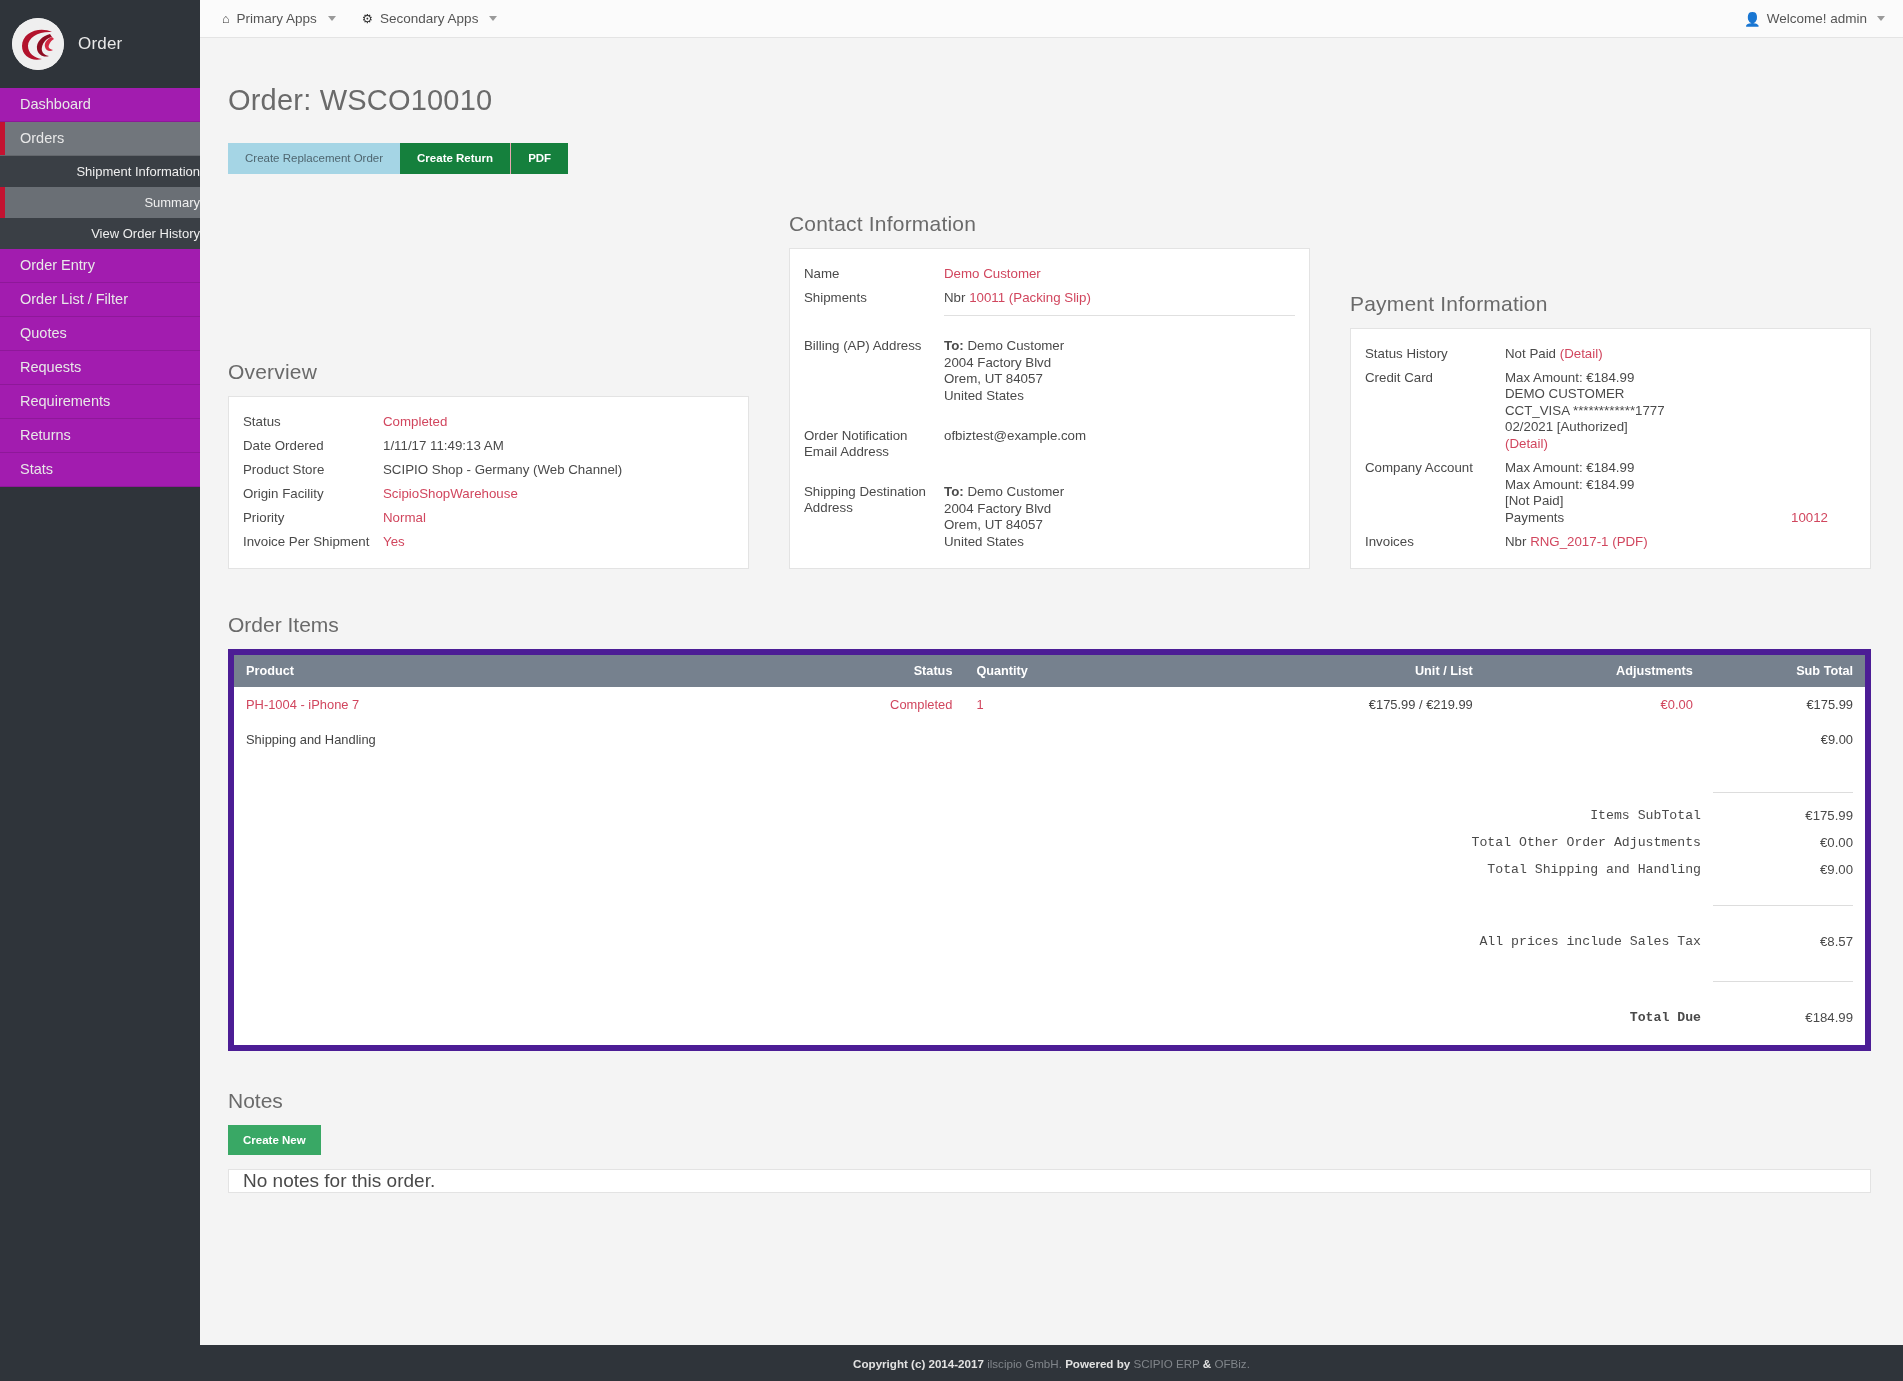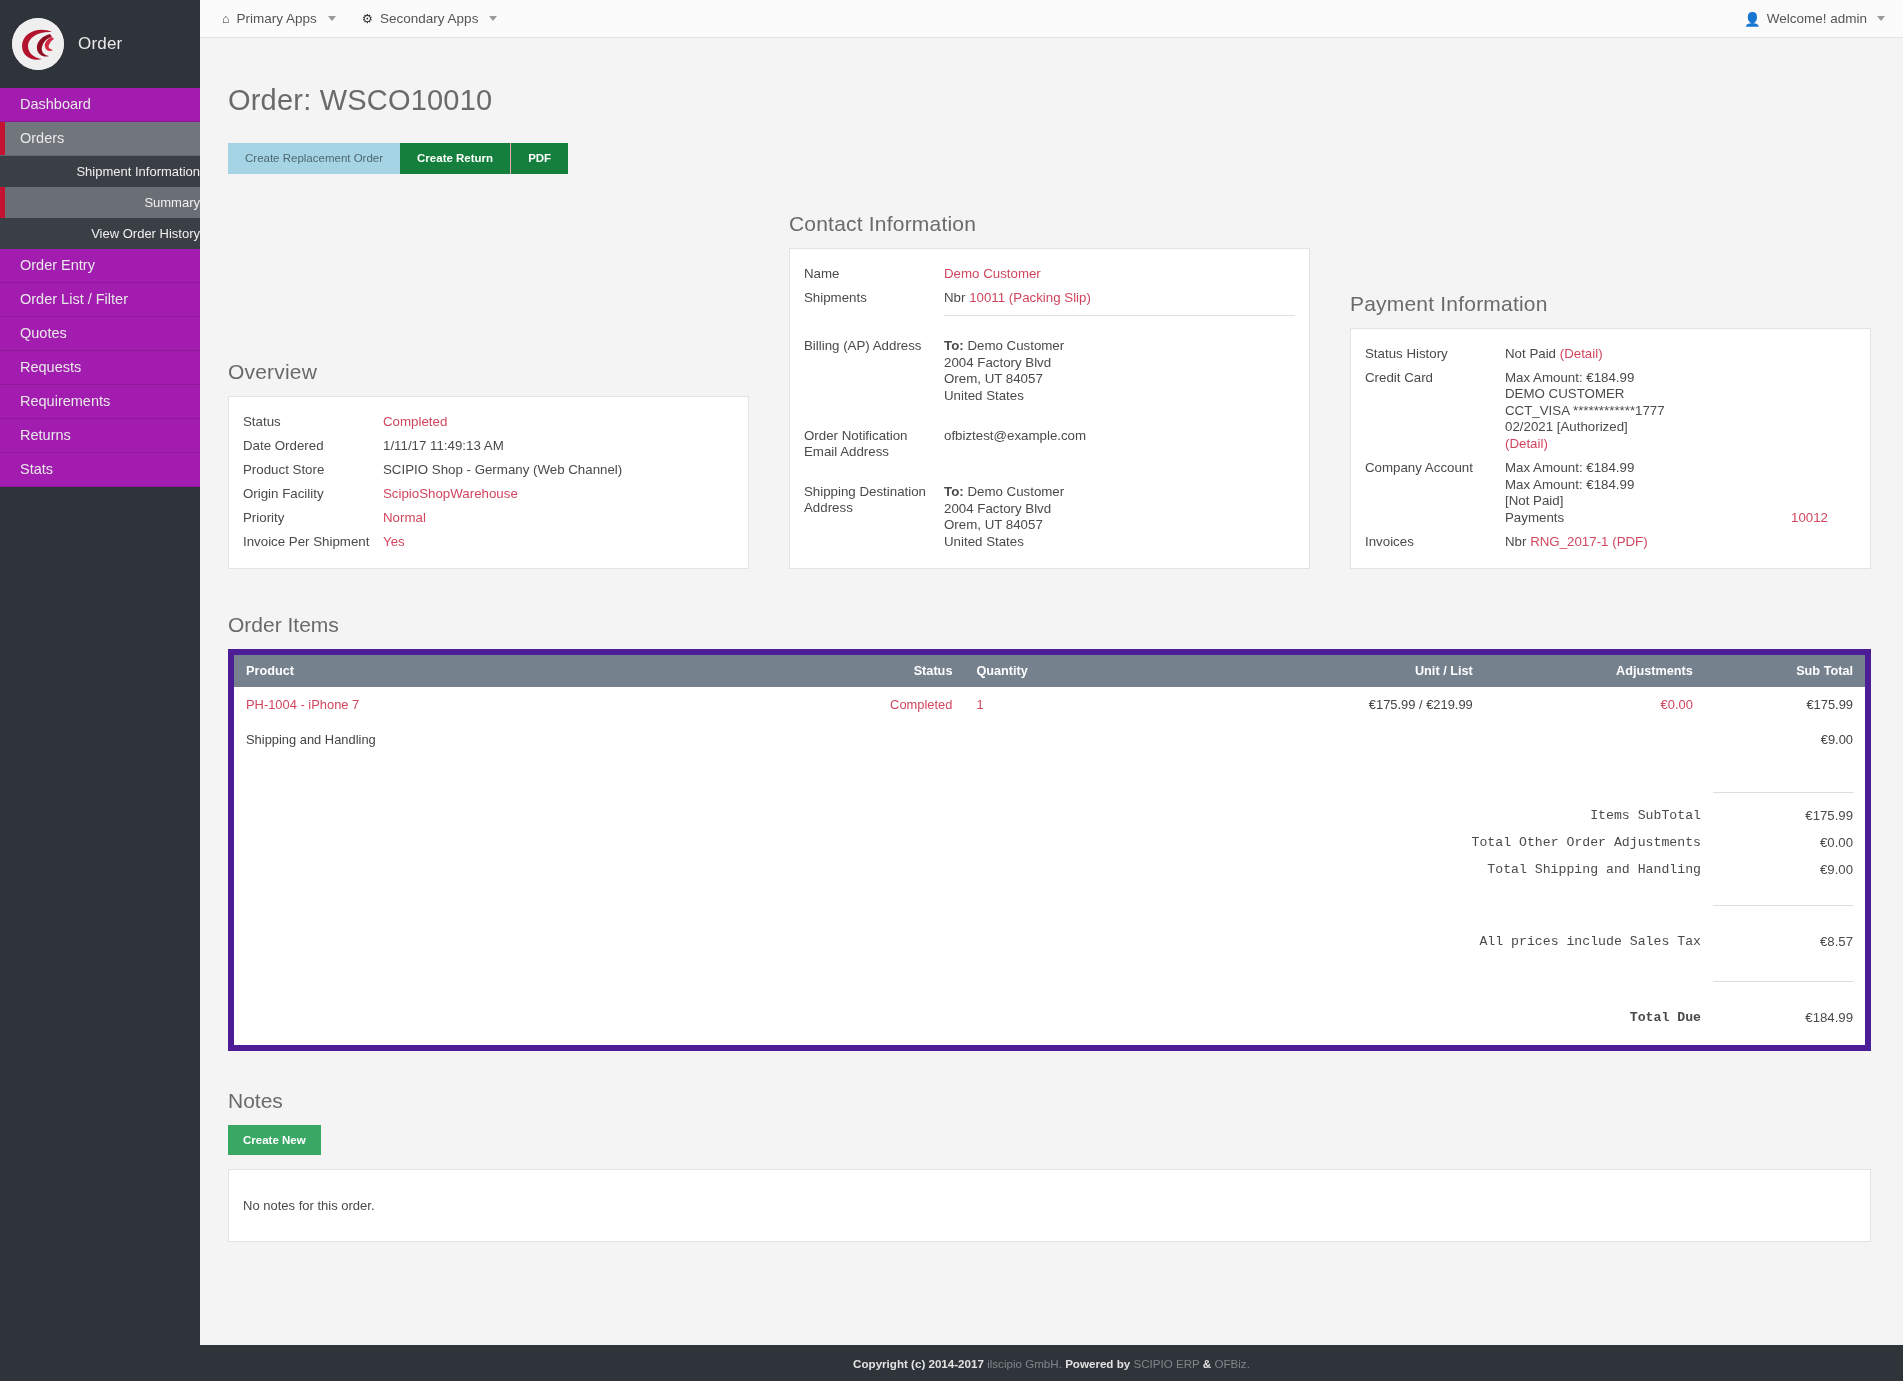--- a/index.html
+++ b/index.html
@@ -211,22 +211,22 @@
     border: none;
     font-size: 11.5px;
     font-weight: bold;
     padding: 9px 15px;
     cursor: pointer;
     font-family: "Liberation Sans", sans-serif;
   }
   .notes-box {
     background: #fff;
     border: 1px solid #e3e3e3;
-    padding: 28px 14px;
-    font-size: 13px;
+    padding: 0 14px;
+    font-size: 19px;
     color: #4a4a4a;
     margin-top: 14px;
   }
 
   .footer {
     height: 36px;
     background: #2f343a;
     display: flex;
     align-items: center;
     justify-content: center;

